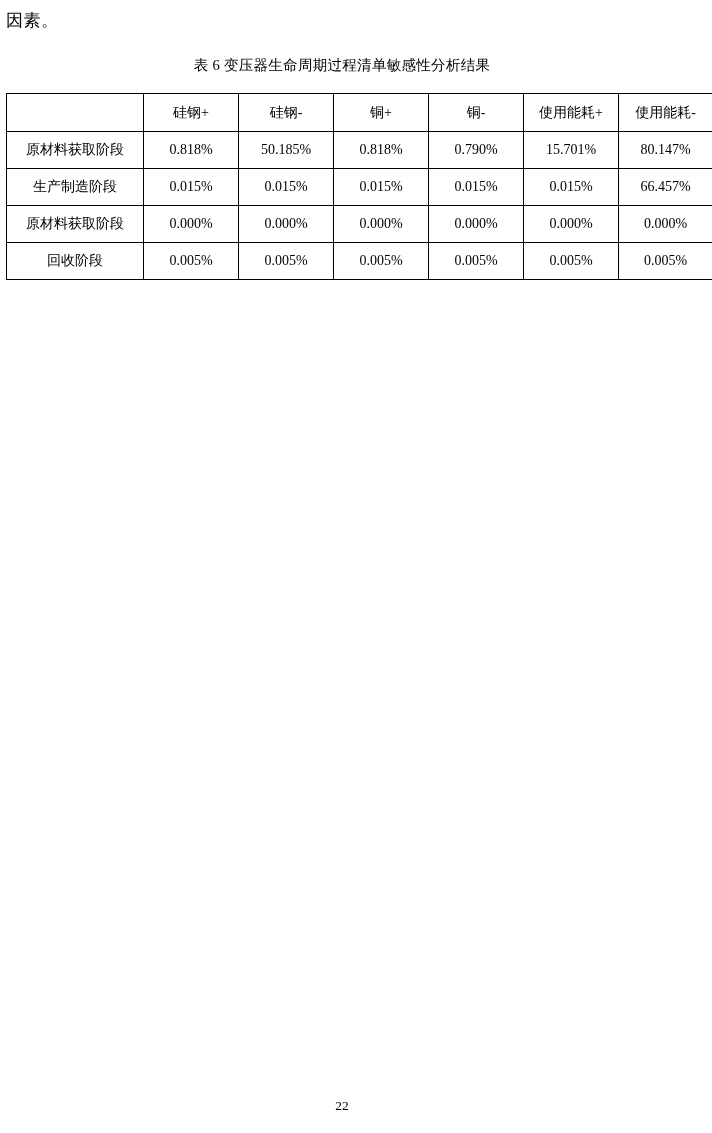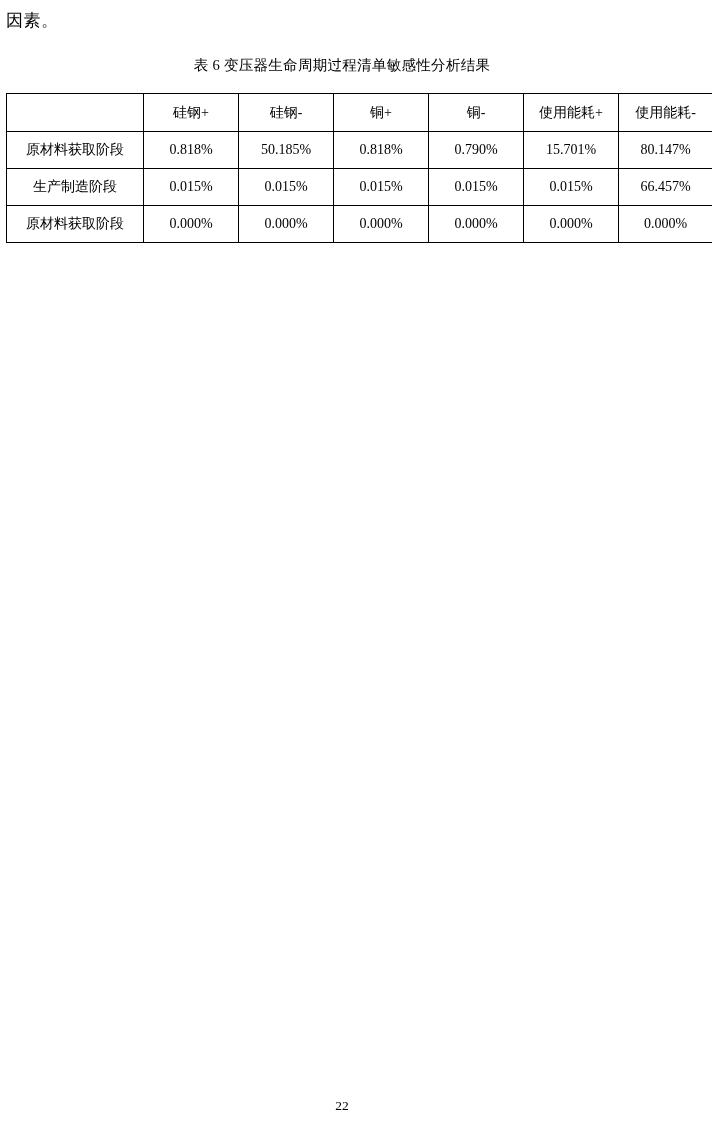--- a/index.html
+++ b/index.html
@@ -126,18 +126,27 @@
       </tr>
       <tr>
         <td class="rowhead">原材料获取阶段</td>
         <td>0.000%</td>
         <td>0.000%</td>
         <td>0.000%</td>
         <td>0.000%</td>
         <td>0.000%</td>
         <td>0.000%</td>
       </tr>
+      <tr>
+        <td class="rowhead">回收阶段</td>
+        <td>0.005%</td>
+        <td>0.005%</td>
+        <td>0.005%</td>
+        <td>0.005%</td>
+        <td>0.005%</td>
+        <td>0.005%</td>
+      </tr>
     </tbody>
   </table>
 
   <div class="page-number">22</div>
 
 </div>
 
 </body></html>

